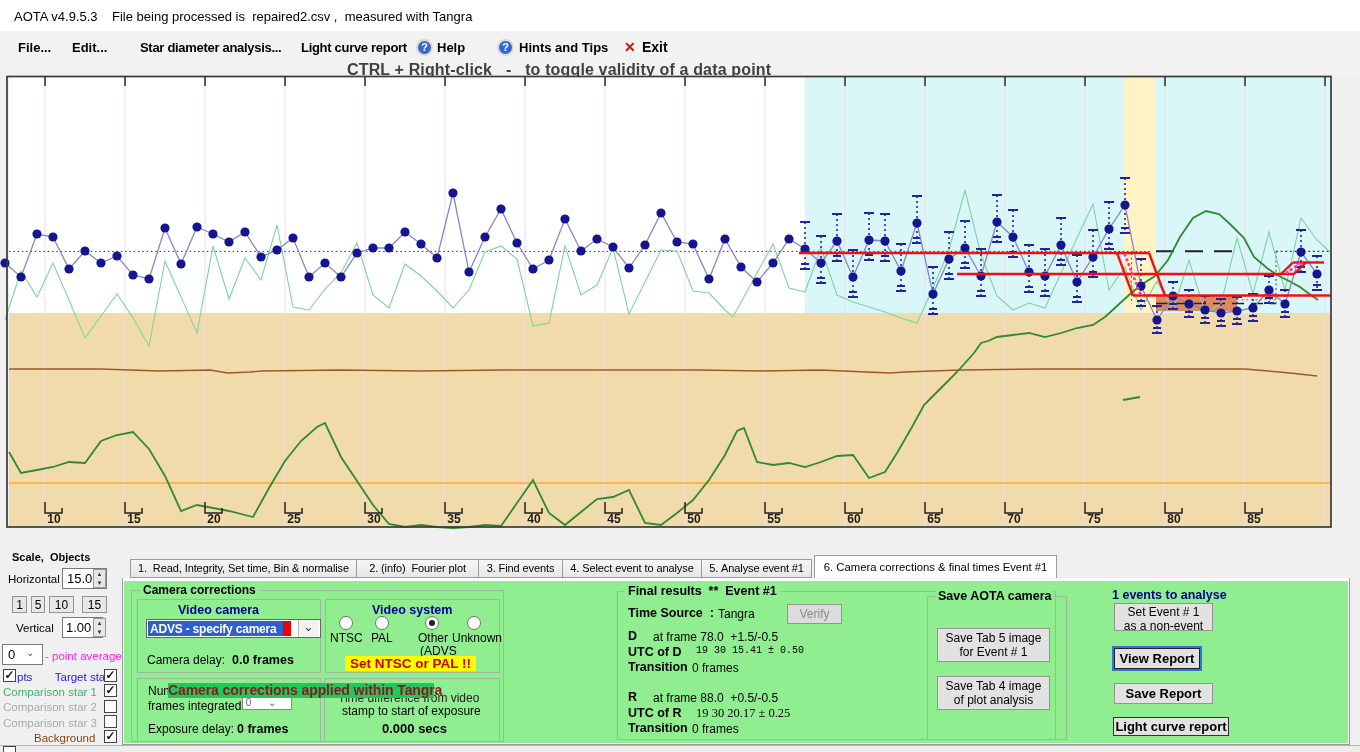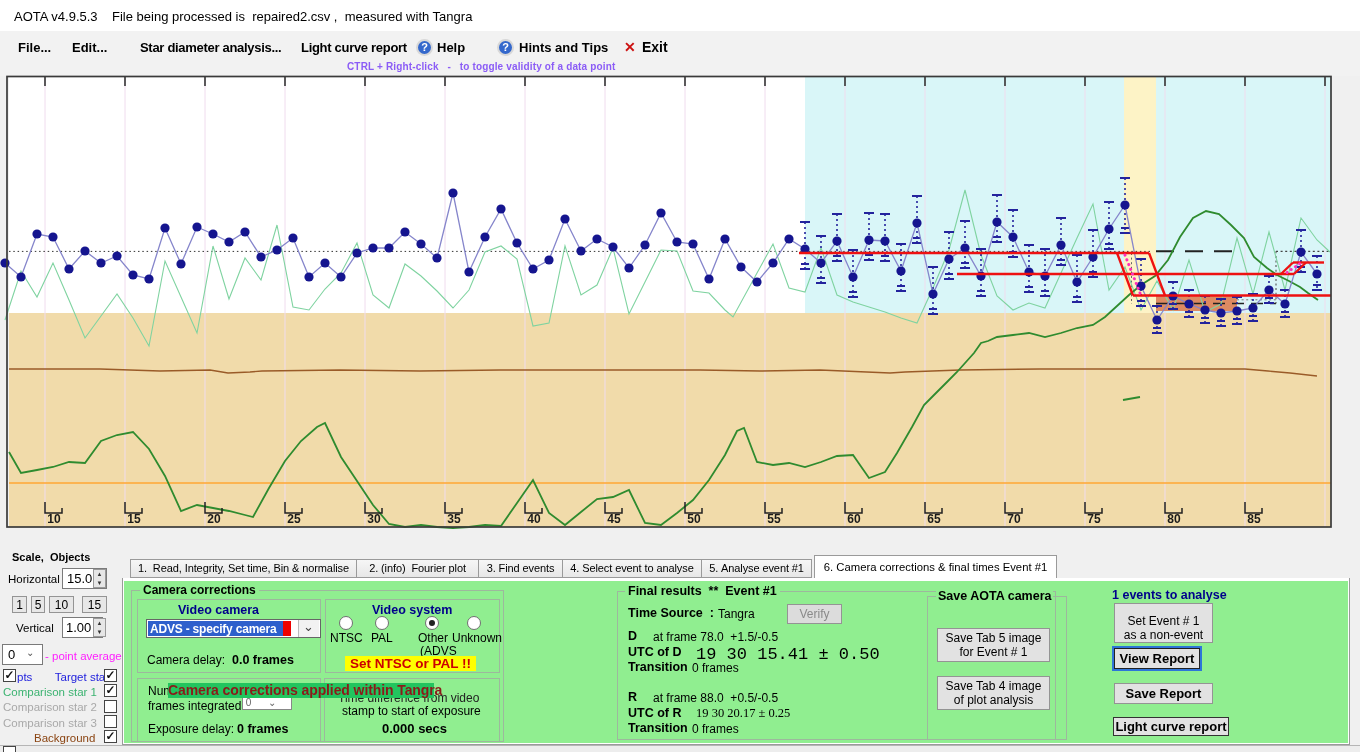--- a/index.html
+++ b/index.html
@@ -22,21 +22,21 @@
 <div class="abs b" style="left:18px;top:40px;font-size:13px">File...</div>
 <div class="abs b" style="left:72px;top:40px;font-size:13px">Edit...</div>
 <div class="abs b" style="left:140px;top:40px;font-size:13px;letter-spacing:-0.3px">Star diameter analysis...</div>
 <div class="abs b" style="left:301px;top:40px;font-size:13px;letter-spacing:-0.3px">Light curve report</div>
 <div class="abs" style="left:416px;top:39px;width:17px;height:17px;border-radius:50%;background:#3468cc;border:2px solid #d8d8d8;box-sizing:border-box;color:#fff;font-size:11px;font-weight:bold;text-align:center;line-height:13px">?</div>
 <div class="abs b" style="left:437px;top:40px;font-size:13px">Help</div>
 <div class="abs" style="left:497px;top:39px;width:17px;height:17px;border-radius:50%;background:#3468cc;border:2px solid #d8d8d8;box-sizing:border-box;color:#fff;font-size:11px;font-weight:bold;text-align:center;line-height:13px">?</div>
 <div class="abs b" style="left:519px;top:40px;font-size:13px">Hints and Tips</div>
 <div class="abs b" style="left:624px;top:39px;font-size:14px;color:#cc1111">✕</div>
 <div class="abs b" style="left:642px;top:39px;font-size:14px">Exit</div>
-<div class="abs b" style="left:347px;top:61px;font-size:10px;letter-spacing:0.15px;color:#8b5cf6">CTRL + Right-click&nbsp;&nbsp;&nbsp;-&nbsp;&nbsp;&nbsp;to toggle validity of a data point</div>
+<div class="abs b" style="left:347px;top:61px;font-size:16px;letter-spacing:0.15px;color:#404040">CTRL + Right-click&nbsp;&nbsp;&nbsp;-&nbsp;&nbsp;&nbsp;to toggle validity of a data point</div>
 <svg width="1360" height="460" viewBox="0 70 1360 460" style="position:absolute;left:0;top:70px">
 <rect x="9" y="77" width="1322" height="450" fill="#ffffff"></rect>
 <rect x="805" y="77" width="526" height="236" fill="#d9f6f8"></rect>
 <rect x="1124" y="77" width="32" height="236" fill="#fdf3c6"></rect>
 <rect x="9" y="313" width="1322" height="214" fill="#f1dbaa"></rect>
 <line x1="45" y1="77" x2="45" y2="527" stroke="#f0dcee" stroke-width="1"></line>
 <line x1="125" y1="77" x2="125" y2="527" stroke="#f0dcee" stroke-width="1"></line>
 <line x1="205" y1="77" x2="205" y2="527" stroke="#f0dcee" stroke-width="1"></line>
 <line x1="285" y1="77" x2="285" y2="527" stroke="#f0dcee" stroke-width="1"></line>
 <line x1="365" y1="77" x2="365" y2="527" stroke="#f0dcee" stroke-width="1"></line>
@@ -423,35 +423,35 @@
 <div class="abs b" style="left:237px;top:722px;font-size:12.5px">0 frames</div>
 
 <div class="gb" style="left:617px;top:591px;width:439px;height:149px"></div>
 <div class="abs b" style="left:625px;top:584px;font-size:12.5px;background:#90ee90;padding:0 3px">Final results&nbsp; **&nbsp; Event #1</div>
 <div class="abs b" style="left:628px;top:606px;font-size:12.5px">Time Source&nbsp; :</div>
 <div class="abs" style="left:718px;top:607px;font-size:12px">Tangra</div>
 <div class="btn" style="left:787px;top:604px;width:55px;height:20px;line-height:19px;color:#8a8a8a;background:#dcdcdc">Verify</div>
 <div class="abs b" style="left:628px;top:629px;font-size:12.5px">D</div>
 <div class="abs" style="left:653px;top:630px;font-size:12px">at frame 78.0&nbsp; +1.5/-0.5</div>
 <div class="abs b" style="left:628px;top:645px;font-size:12.5px">UTC of D</div>
-<div class="abs" style="left:696px;top:645px;font-size:17px;font-family:'Liberation Mono',monospace">19 30 15.41 ± 0.50</div>
+<div class="abs" style="left:696px;top:645px;font-size:10px;font-family:'Liberation Mono',monospace">19 30 15.41 ± 0.50</div>
 <div class="abs b" style="left:628px;top:660px;font-size:12.5px">Transition</div>
 <div class="abs" style="left:692px;top:661px;font-size:12px">0 frames</div>
 <div class="abs b" style="left:628px;top:690px;font-size:12.5px">R</div>
 <div class="abs" style="left:653px;top:691px;font-size:12px">at frame 88.0&nbsp; +0.5/-0.5</div>
 <div class="abs b" style="left:628px;top:706px;font-size:12.5px">UTC of R</div>
 <div class="abs" style="left:696px;top:706px;font-size:12.5px;font-family:Liberation Serif, serif">19 30 20.17 ± 0.25</div>
 <div class="abs b" style="left:628px;top:721px;font-size:12.5px">Transition</div>
 <div class="abs" style="left:692px;top:722px;font-size:12px">0 frames</div>
 
 <div class="gb" style="left:927px;top:596px;width:140px;height:144px"></div>
 <div class="abs b" style="left:936px;top:589px;font-size:12.5px;background:#90ee90;padding:0 2px">Save AOTA camera</div>
 <div class="btn" style="left:937px;top:628px;width:113px;height:34px;padding-top:2px">Save Tab 5 image<br>for Event # 1</div>
 <div class="btn" style="left:937px;top:676px;width:113px;height:34px;padding-top:2px">Save Tab 4 image<br>of plot analysis</div>
 
 <div class="abs b" style="left:1112px;top:588px;font-size:12.5px;color:#00008b">1 events to analyse</div>
-<div class="btn" style="left:1114px;top:603px;width:99px;height:40px;padding-top:10px">Set Event # 1<br>as a non-event</div>
+<div class="btn" style="left:1114px;top:603px;width:99px;height:28px;padding-top:1px">Set Event # 1<br>as a non-event</div>
 <div class="btn b" style="left:1114px;top:648px;width:86px;height:21px;line-height:19px;outline:2px solid #2e75d8;border:1px solid #222;font-size:13px">View Report</div>
 <div class="btn b" style="left:1114px;top:683px;width:99px;height:21px;line-height:20px;font-size:13px">Save Report</div>
 <div class="btn b" style="left:1113px;top:717px;width:116px;height:19px;line-height:18px;font-size:13px;border:1px solid #333">Light curve report</div>
 
 <div class="abs" style="left:0;top:745px;width:1360px;height:7px;background:#ededed;border-top:1px solid #b5b5b5"></div>
 <div class="cb" style="left:3px;top:746px"></div>
 
 </body></html>

